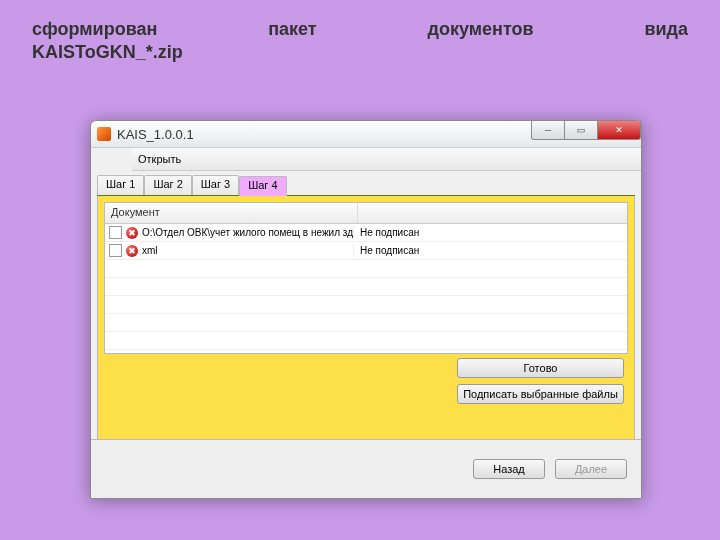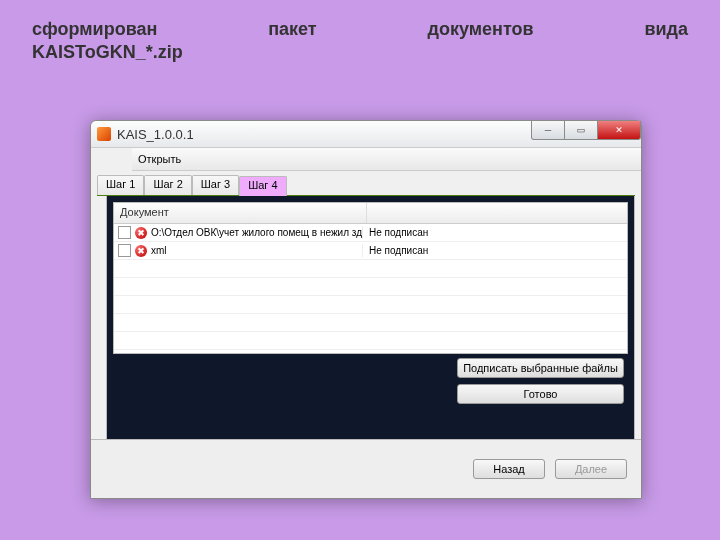--- a/index.html
+++ b/index.html
@@ -87,23 +87,23 @@
     font-size: 11px;
     margin-right: 0;
     border-radius: 2px 2px 0 0;
   }
   .tab.active {
     background: #f0abfc;
     position: relative;
     top: 1px;
   }
   .tab-body {
-    margin: 0 6px 6px 15px;
+    margin: 0 6px 6px 6px;
     border: 1px solid #bbb; border-top:none;
-    background: #0f172a;
+    background: #fde047;
     padding: 6px;
     height: 260px;
     position: relative;
   }
   .grid {
     border: 1px solid #bbb;
     background: #fff;
     height: 150px;
     overflow: hidden;
   }
@@ -216,21 +216,21 @@
       <div class="grow">
           <div class="gc1"></div>
           <div class="gc2"></div>
         </div>
       <div class="grow">
           <div class="gc1"></div>
           <div class="gc2"></div>
         </div>
     </div>
     <div class="sidebtns">
+      <div class="btn">Готово</div>
       <div class="btn">Подписать выбранные файлы</div>
-      <div class="btn">Готово</div>
     </div>
   </div>
   <div class="footer">
     <div class="btn">Назад</div>
     <div class="btn disabled">Далее</div>
   </div>
 </div>
 
 </body></html>

